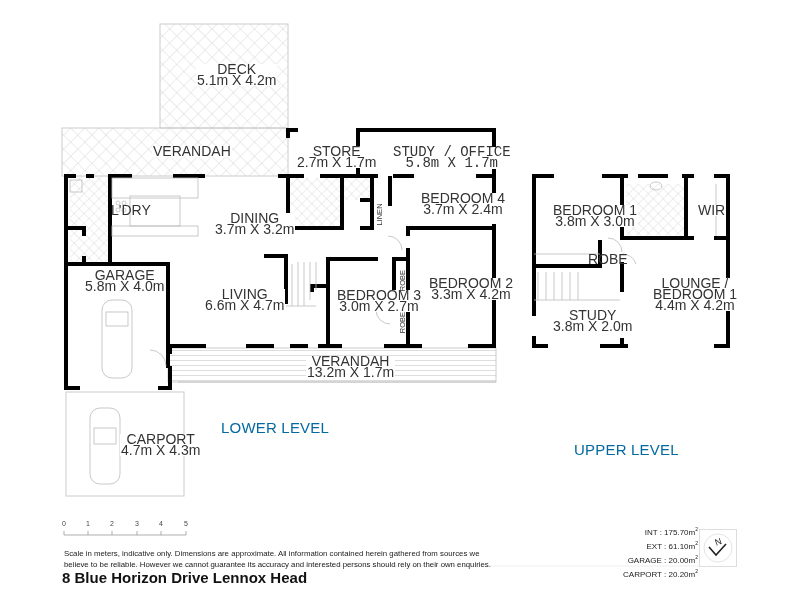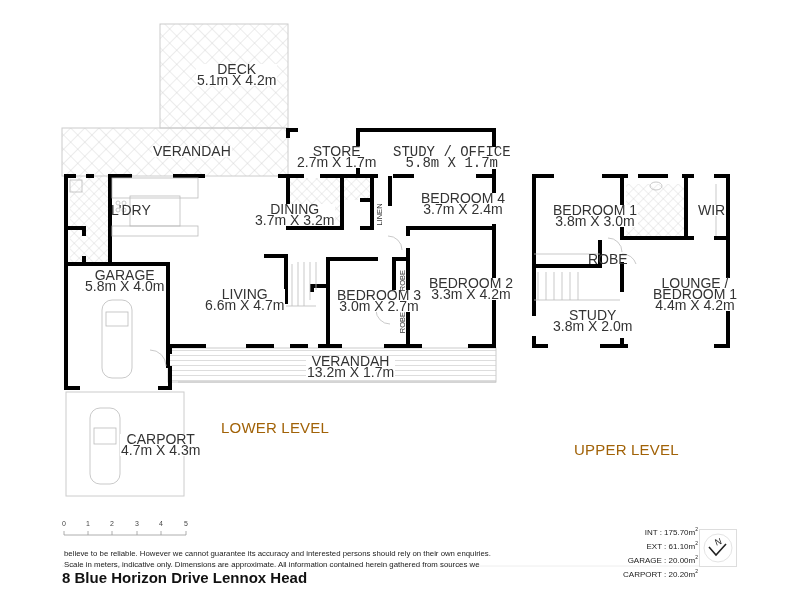--- a/index.html
+++ b/index.html
@@ -2,21 +2,21 @@
 <html><head>
 <meta charset="utf-8">
 <style>
   html, body { margin:0; padding:0; background:#ffffff; }
   body { width:800px; height:600px; position:relative; overflow:hidden; font-family:"Liberation Sans", sans-serif; color:#222; }
   #plan { position:absolute; left:0; top:0; width:800px; height:600px; }
   .lbl { position:absolute; text-align:center; font-size:14px; line-height:11px; color:#333; background:#fff; padding:0 1px; white-space:nowrap; }
   .lbl.clear { background:transparent;margin-left:32px; }
   .lbl .name, .lbl .dim { display:block; }
   .vlbl { position:absolute; font-size:7.5px; color:#333; transform:rotate(-90deg); transform-origin:center; white-space:nowrap; }
-  .level { position:absolute; font-size:15px; color:#a16207; letter-spacing:0.2px; }
+  .level { position:absolute; font-size:15px; color:#0369a1; letter-spacing:0.2px; }
   .scale { position:absolute; left:62px; top:520px; width:125px; height:22px; }
   .scale .tick { position:absolute; top:0; font-size:7px; color:#444; transform:translateX(-50%); }
   .disclaimer { position:absolute; left:64px; top:548px; width:500px; font-size:7.8px; line-height:11px; color:#222; }
   .address { position:absolute; left:62px; top:569px; font-size:15px; font-weight:bold; color:#111; }
   .areas { position:absolute; right:102px; top:524px; text-align:right; font-size:8px; line-height:10.5px; color:#222; }
   .areas sup { font-size:5px; }
   .compass { position:absolute; left:699px; top:529px; width:36px; height:36px; border:1px solid #ddd; }
 </style>
 </head>
 <body>
@@ -217,21 +217,21 @@
   <span class="name">STORE</span>
   <span class="dim">2.7m X 1.7m</span>
 </div>
 <div class="lbl" style="left:392px;top:147px;font-family:Liberation Mono, monospace;">
   <span class="name">STUDY / OFFICE</span>
   <span class="dim">5.8m X 1.7m</span>
 </div>
 <div class="lbl clear" style="left:78px;top:205px;">
   <span class="name">L'DRY</span>
 </div>
-<div class="lbl" style="left:214px;top:204px;margin-left:40px;">
+<div class="lbl" style="left:214px;top:213px;">
   <span class="name">DINING</span>
   <span class="dim">3.7m X 3.2m</span>
 </div>
 <div class="lbl" style="left:420px;top:193px;">
   <span class="name">BEDROOM 4</span>
   <span class="dim">3.7m X 2.4m</span>
 </div>
 <div class="vlbl" style="left:368px;top:210px;">LINEN</div>
 <div class="lbl" style="left:84px;top:270px;">
   <span class="name">GARAGE</span>
@@ -286,22 +286,22 @@
 <div class="scale">
   <span class="tick" style="left:2px;">0</span>
   <span class="tick" style="left:26px;">1</span>
   <span class="tick" style="left:50px;">2</span>
   <span class="tick" style="left:75px;">3</span>
   <span class="tick" style="left:99px;">4</span>
   <span class="tick" style="left:124px;">5</span>
 </div>
 
 <div class="disclaimer">
+  <div>Scale in meters, indicative only. Dimensions are approximate. All information contained herein gathered from sources we</div>
   <div>believe to be reliable. However we cannot guarantee its accuracy and interested persons should rely on their own enquiries.</div>
-  <div>Scale in meters, indicative only. Dimensions are approximate. All information contained herein gathered from sources we</div>
 </div>
 
 <div class="address">8 Blue Horizon Drive Lennox Head</div>
 
 <div class="areas">
   <div><span>INT : 175.70m</span><sup>2</sup></div>
   <div><span>EXT : 61.10m</span><sup>2</sup></div>
   <div><span>GARAGE : 20.00m</span><sup>2</sup></div>
   <div><span>CARPORT : 20.20m</span><sup>2</sup></div>
 </div>

